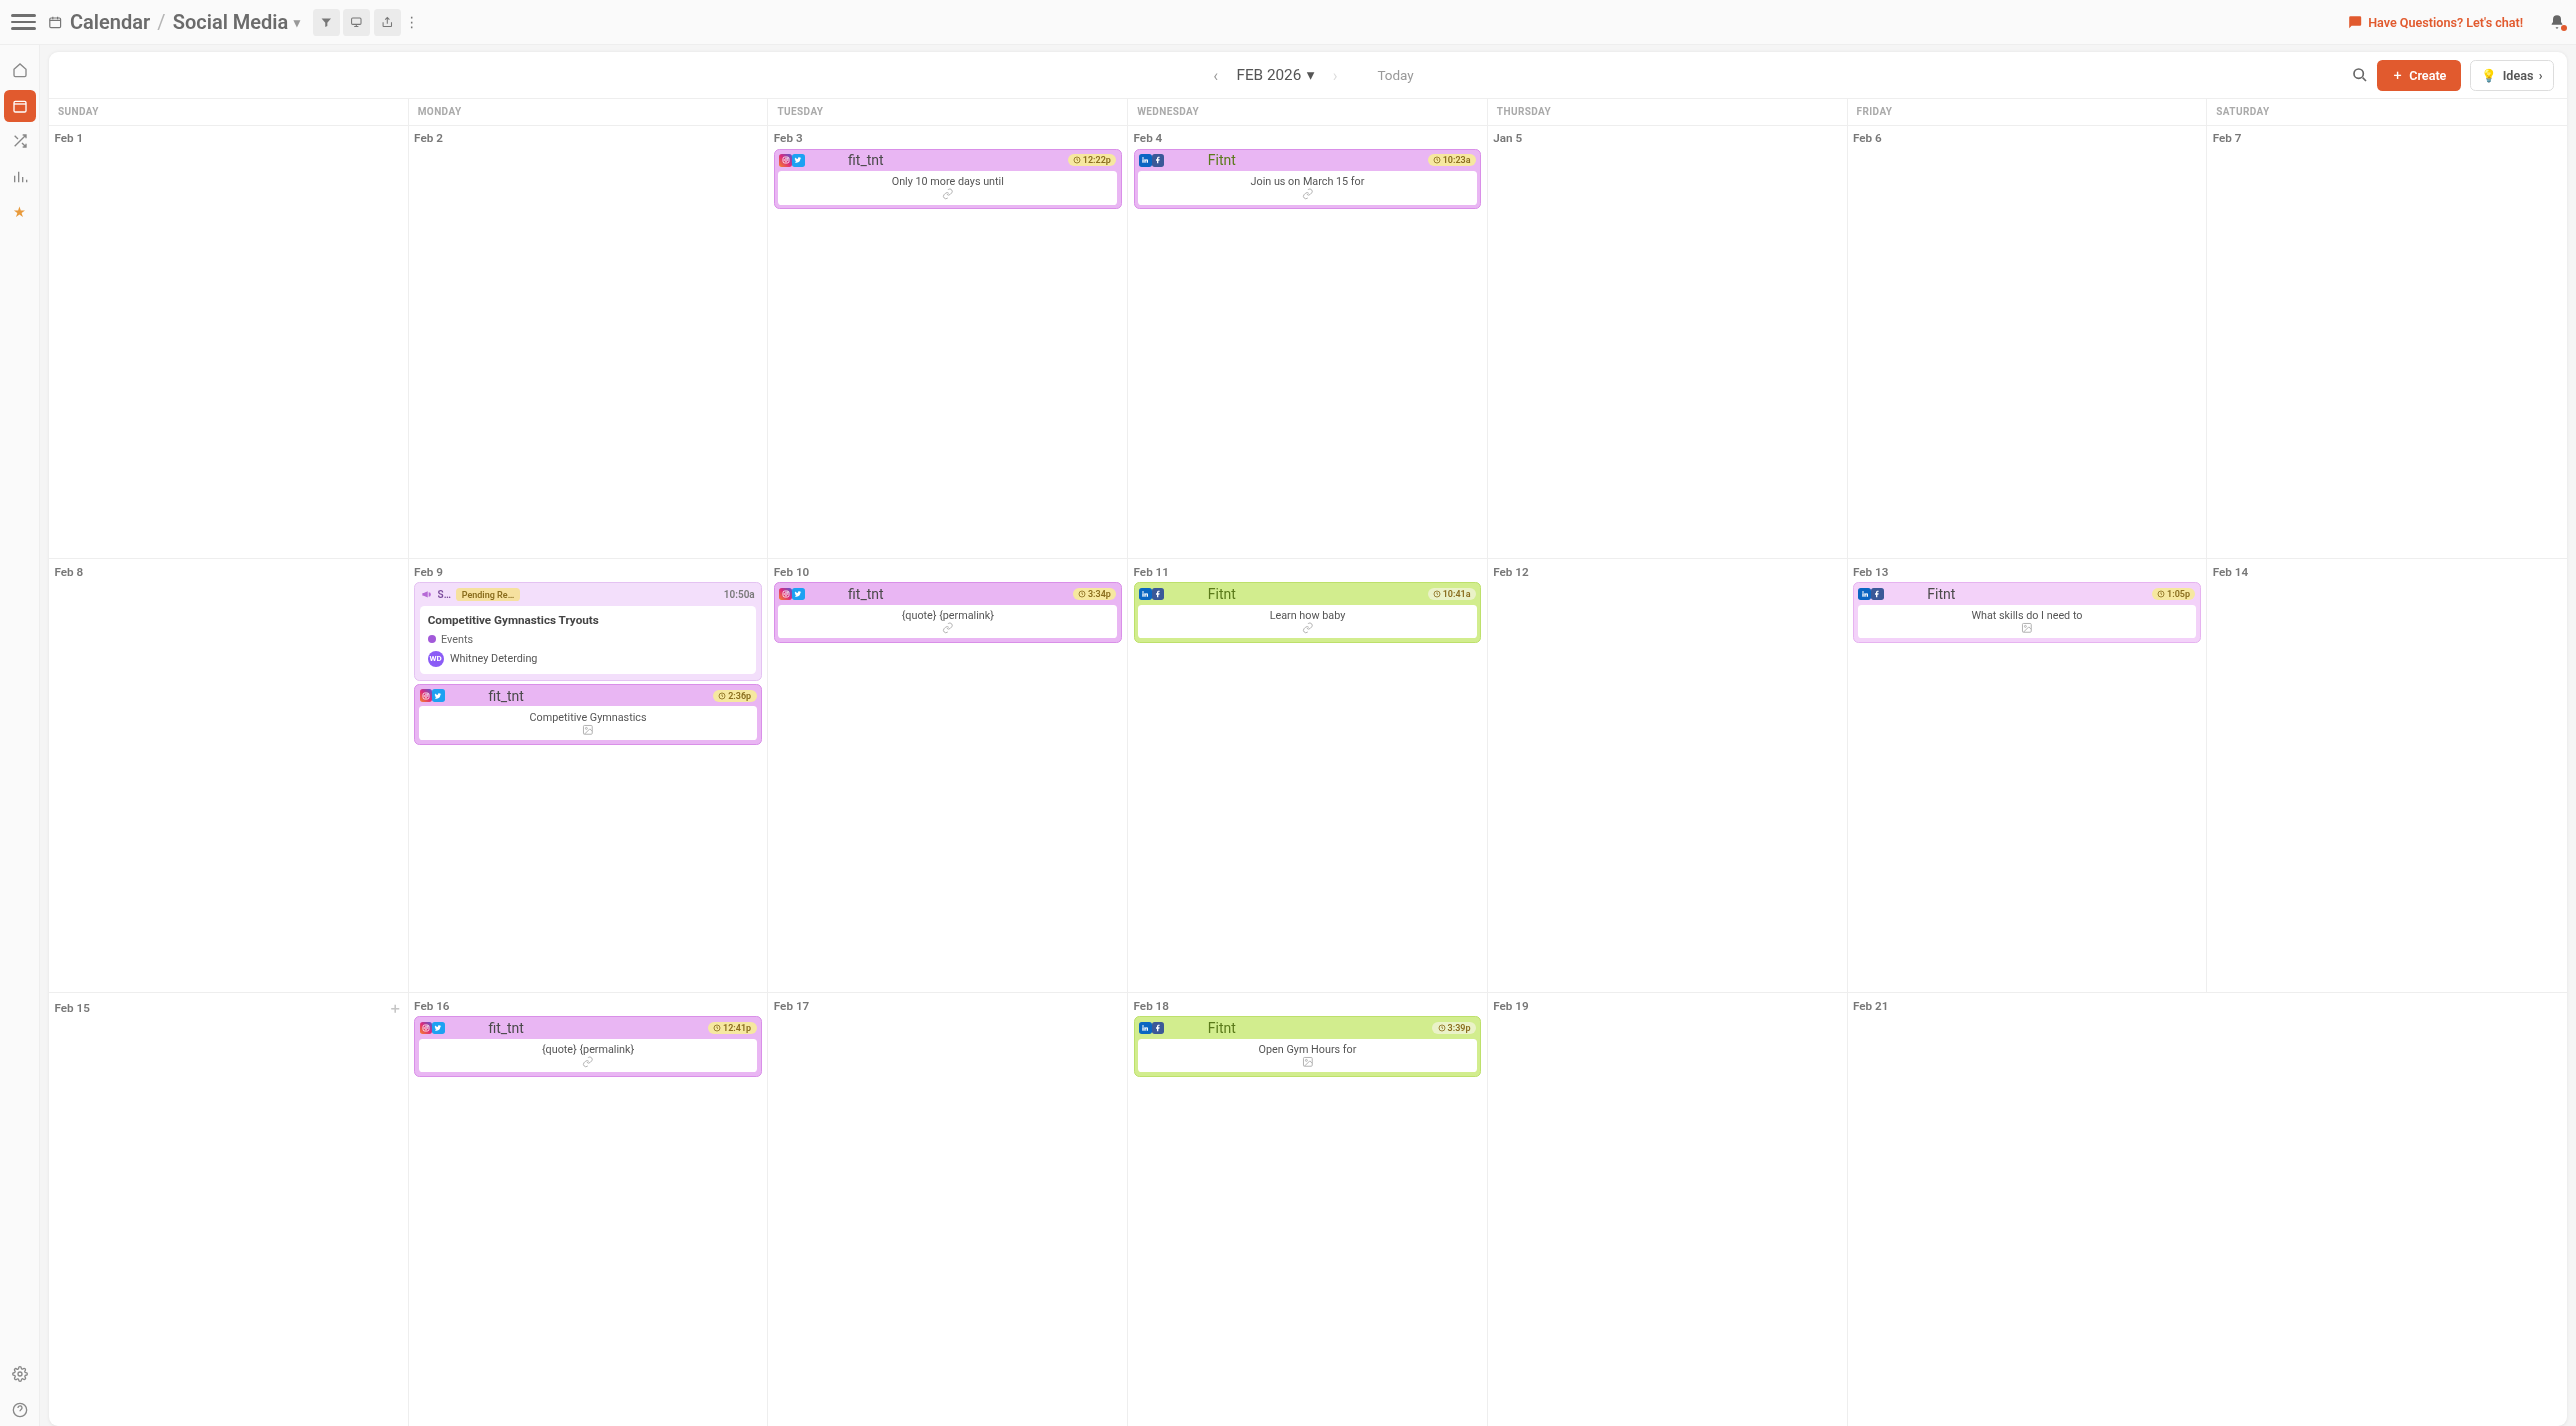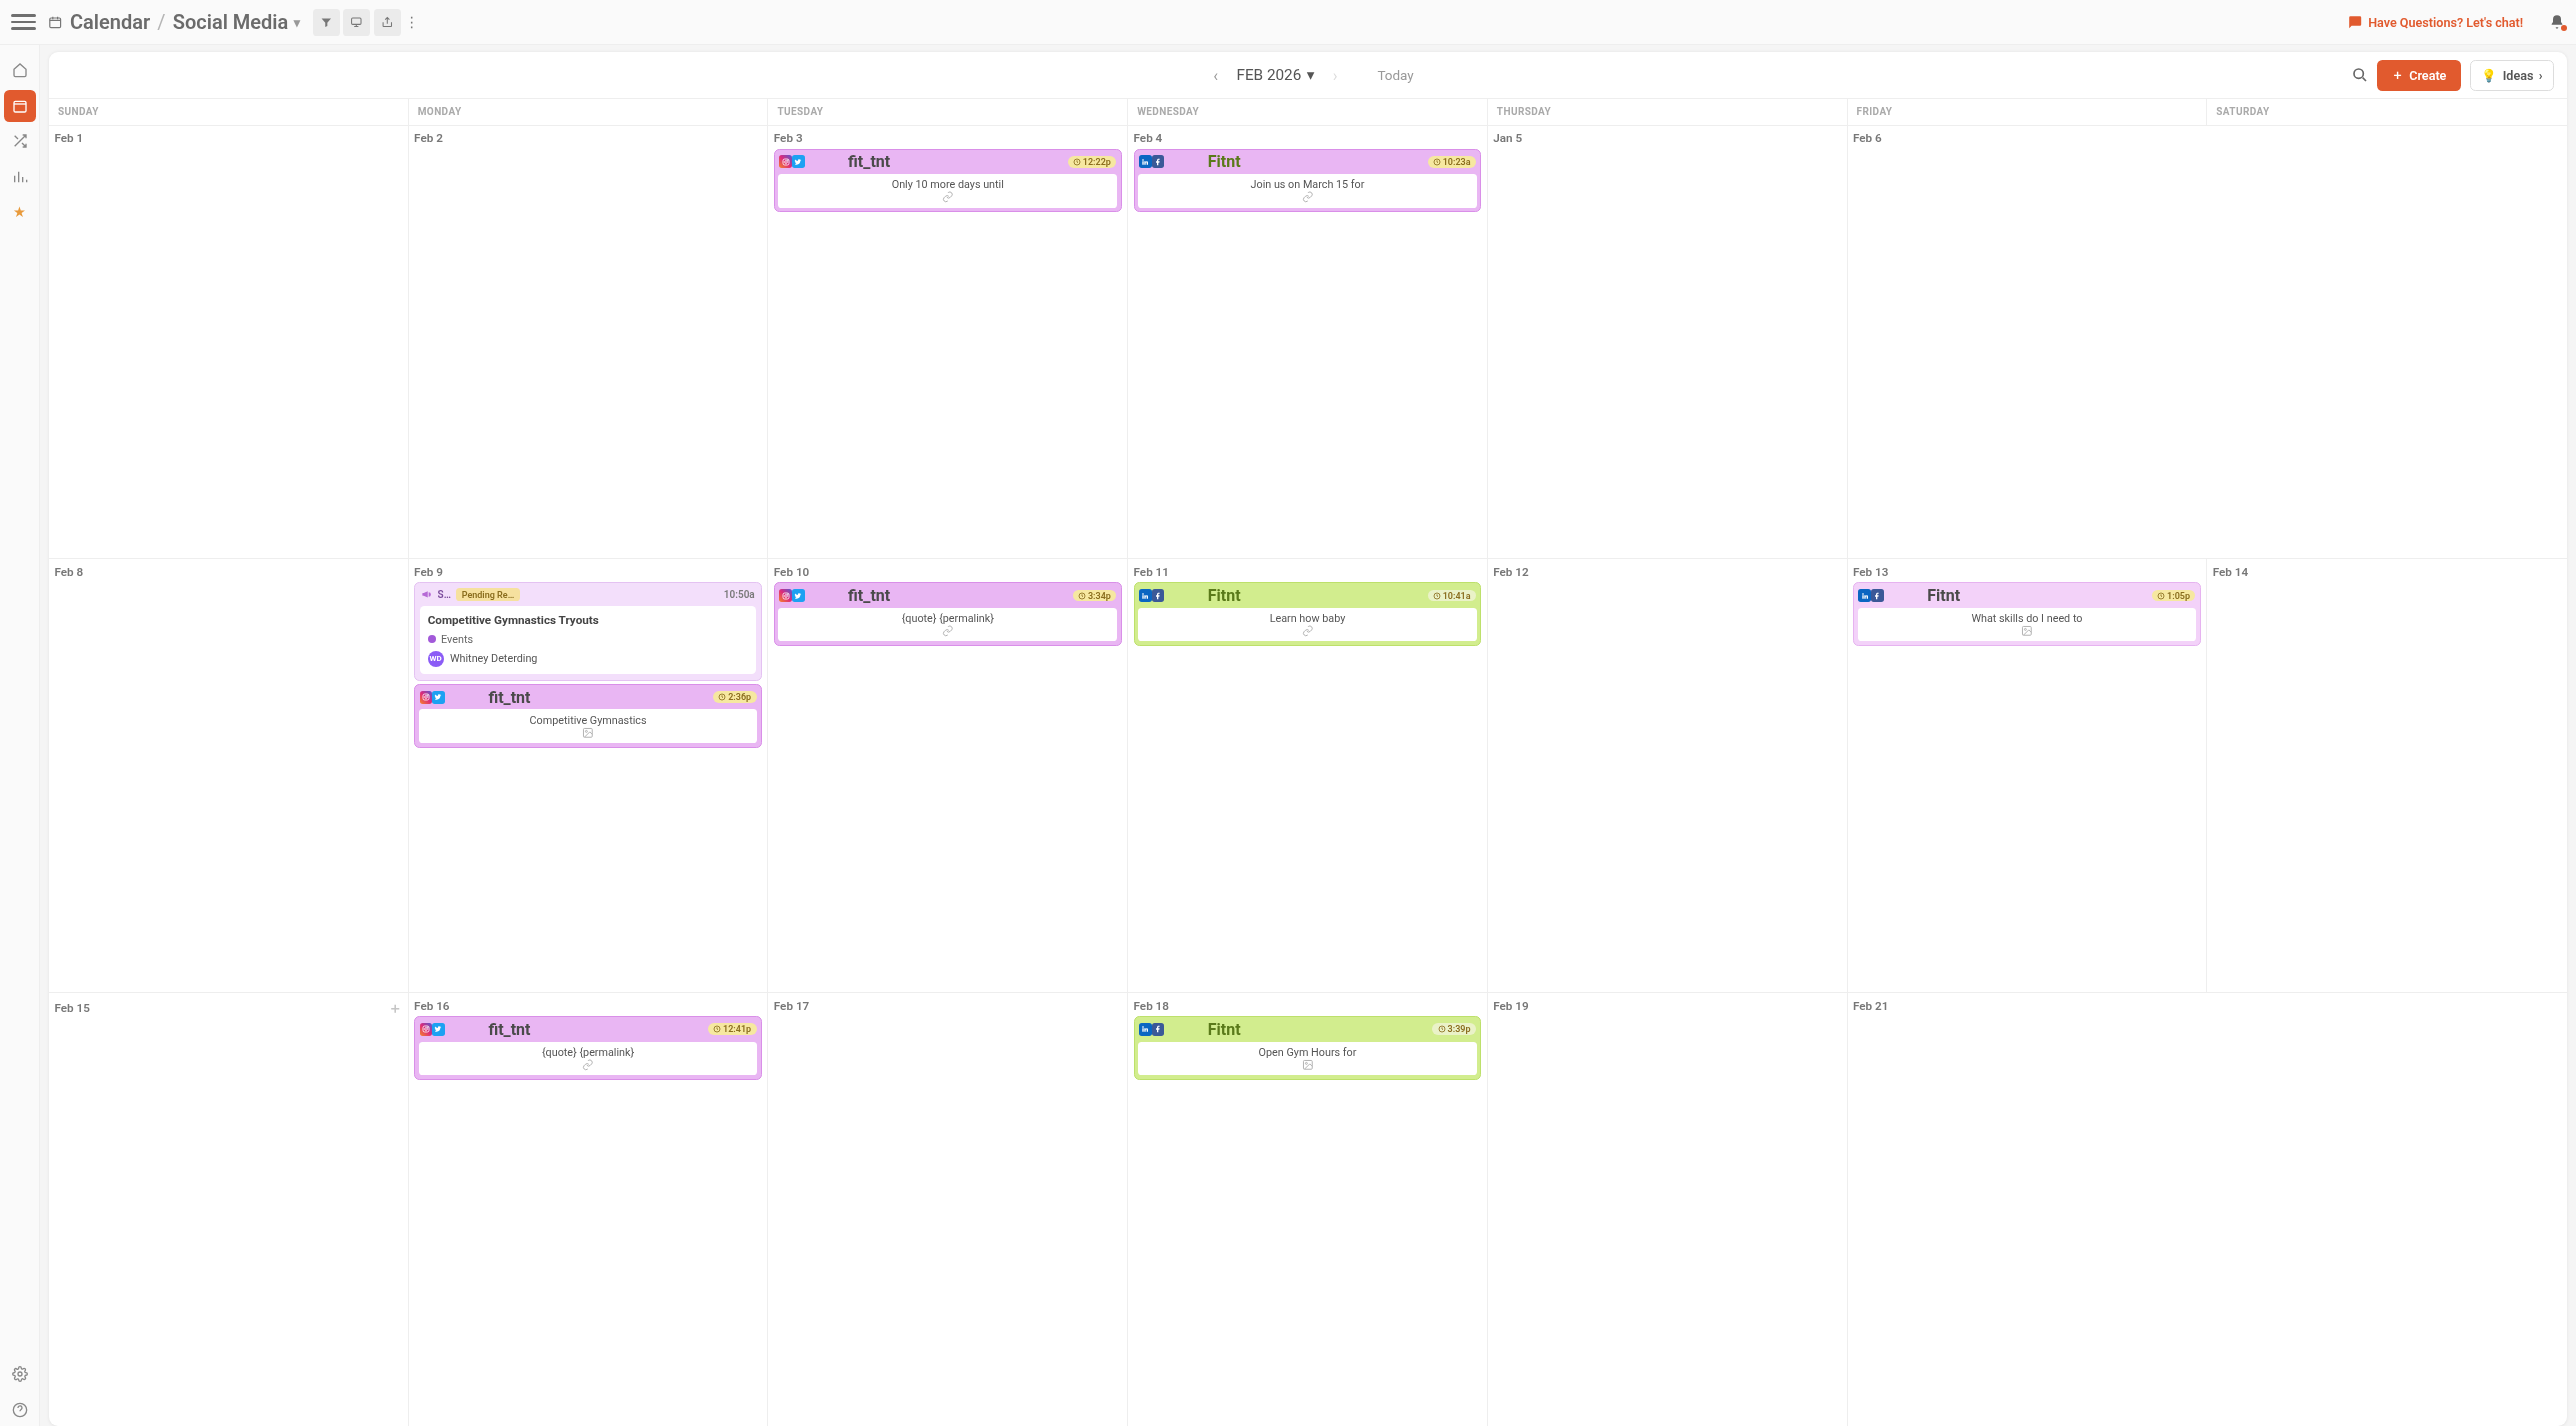--- a/index.html
+++ b/index.html
@@ -63,21 +63,21 @@
   .card.lime { background: #d2ed8e; border: 0.9px solid #bde06b; }
   .card.campaign { background: #f3dffb; border: 0.9px solid #e4c2f2; padding: 0; }
   
   .card-head { display: flex; align-items: center; padding: 2.7px 4.5px; gap: 3.6px; }
   .icons { display: flex; gap: 0; }
   .icons .ic { width: 12.6px; height: 12.6px; border-radius: 2.7px; display: flex; align-items: center; justify-content: center; font-size: 8px; color: #fff; }
   .ic.ig { background: linear-gradient(45deg,#f58529,#dd2a7b,#515bd4); }
   .ic.tw { background: #1da1f2; }
   .ic.fb { background: #3b5998; }
   .ic.li { background: #0a66c2; }
-  .handle { font-size: 16px; font-weight: 700; color: #4a4a4a; flex: 1; white-space: nowrap; overflow: hidden; text-overflow: ellipsis; padding-left: 40px; }
+  .handle { font-size: 14px; font-weight: 400; color: #4a4a4a; flex: 1; white-space: nowrap; overflow: hidden; text-overflow: ellipsis; padding-left: 40px; }
   .handle.green { color: #5a7a1a; }
   .time-pill { background: #f6e8a0; color: #8a6d1e; border-radius: 9px; padding: 0.9px 5.4px; font-size: 9px; font-weight: 600; display: flex; align-items: center; gap: 1.8px; }
   .time-pill.green { background: #eaf2c8; }
   .card-body { background: #fff; margin: 0 3.6px 3.6px 3.6px; border-radius: 3.6px; padding: 4.5px 5.4px; display: flex; align-items: center; justify-content: space-between; font-size: 10.8px; color: #555; flex-direction: column; }
   .card-body .icn { color: #b0b0b0; }
   
   .campaign .camp-head { display: flex; align-items: center; padding: 4.5px 6.3px; gap: 5.4px; font-size: 10px; }
   .campaign .bullhorn { color: #b669d6; }
   .campaign .camp-label { color: #7a4a9b; font-weight: 600; white-space: nowrap; overflow: hidden; text-overflow: ellipsis; max-width: 18px; }
   .campaign .status { background: #f6e19f; color: #8a6d1e; border-radius: 3.6px; padding: 1.8px 5.4px; font-size: 9px; font-weight: 600; white-space: nowrap; overflow: hidden; text-overflow: ellipsis; max-width: 70px; }
@@ -312,20 +312,25 @@
               <div class="day">
                 <div class="date">
                   <span>Jan 5</span>
                 </div>
               </div>
               <div class="day">
                 <div class="date">
                   <span>Feb 6</span>
                 </div>
               </div>
+              <div class="day">
+                <div class="date">
+                  <span>Feb 7</span>
+                </div>
+              </div>
             </div>
             <div class="week">
               <div class="day">
                 <div class="date">
                   <span>Feb 8</span>
                 </div>
               </div>
               <div class="day">
                 <div class="date">
                   <span>Feb 9</span>

